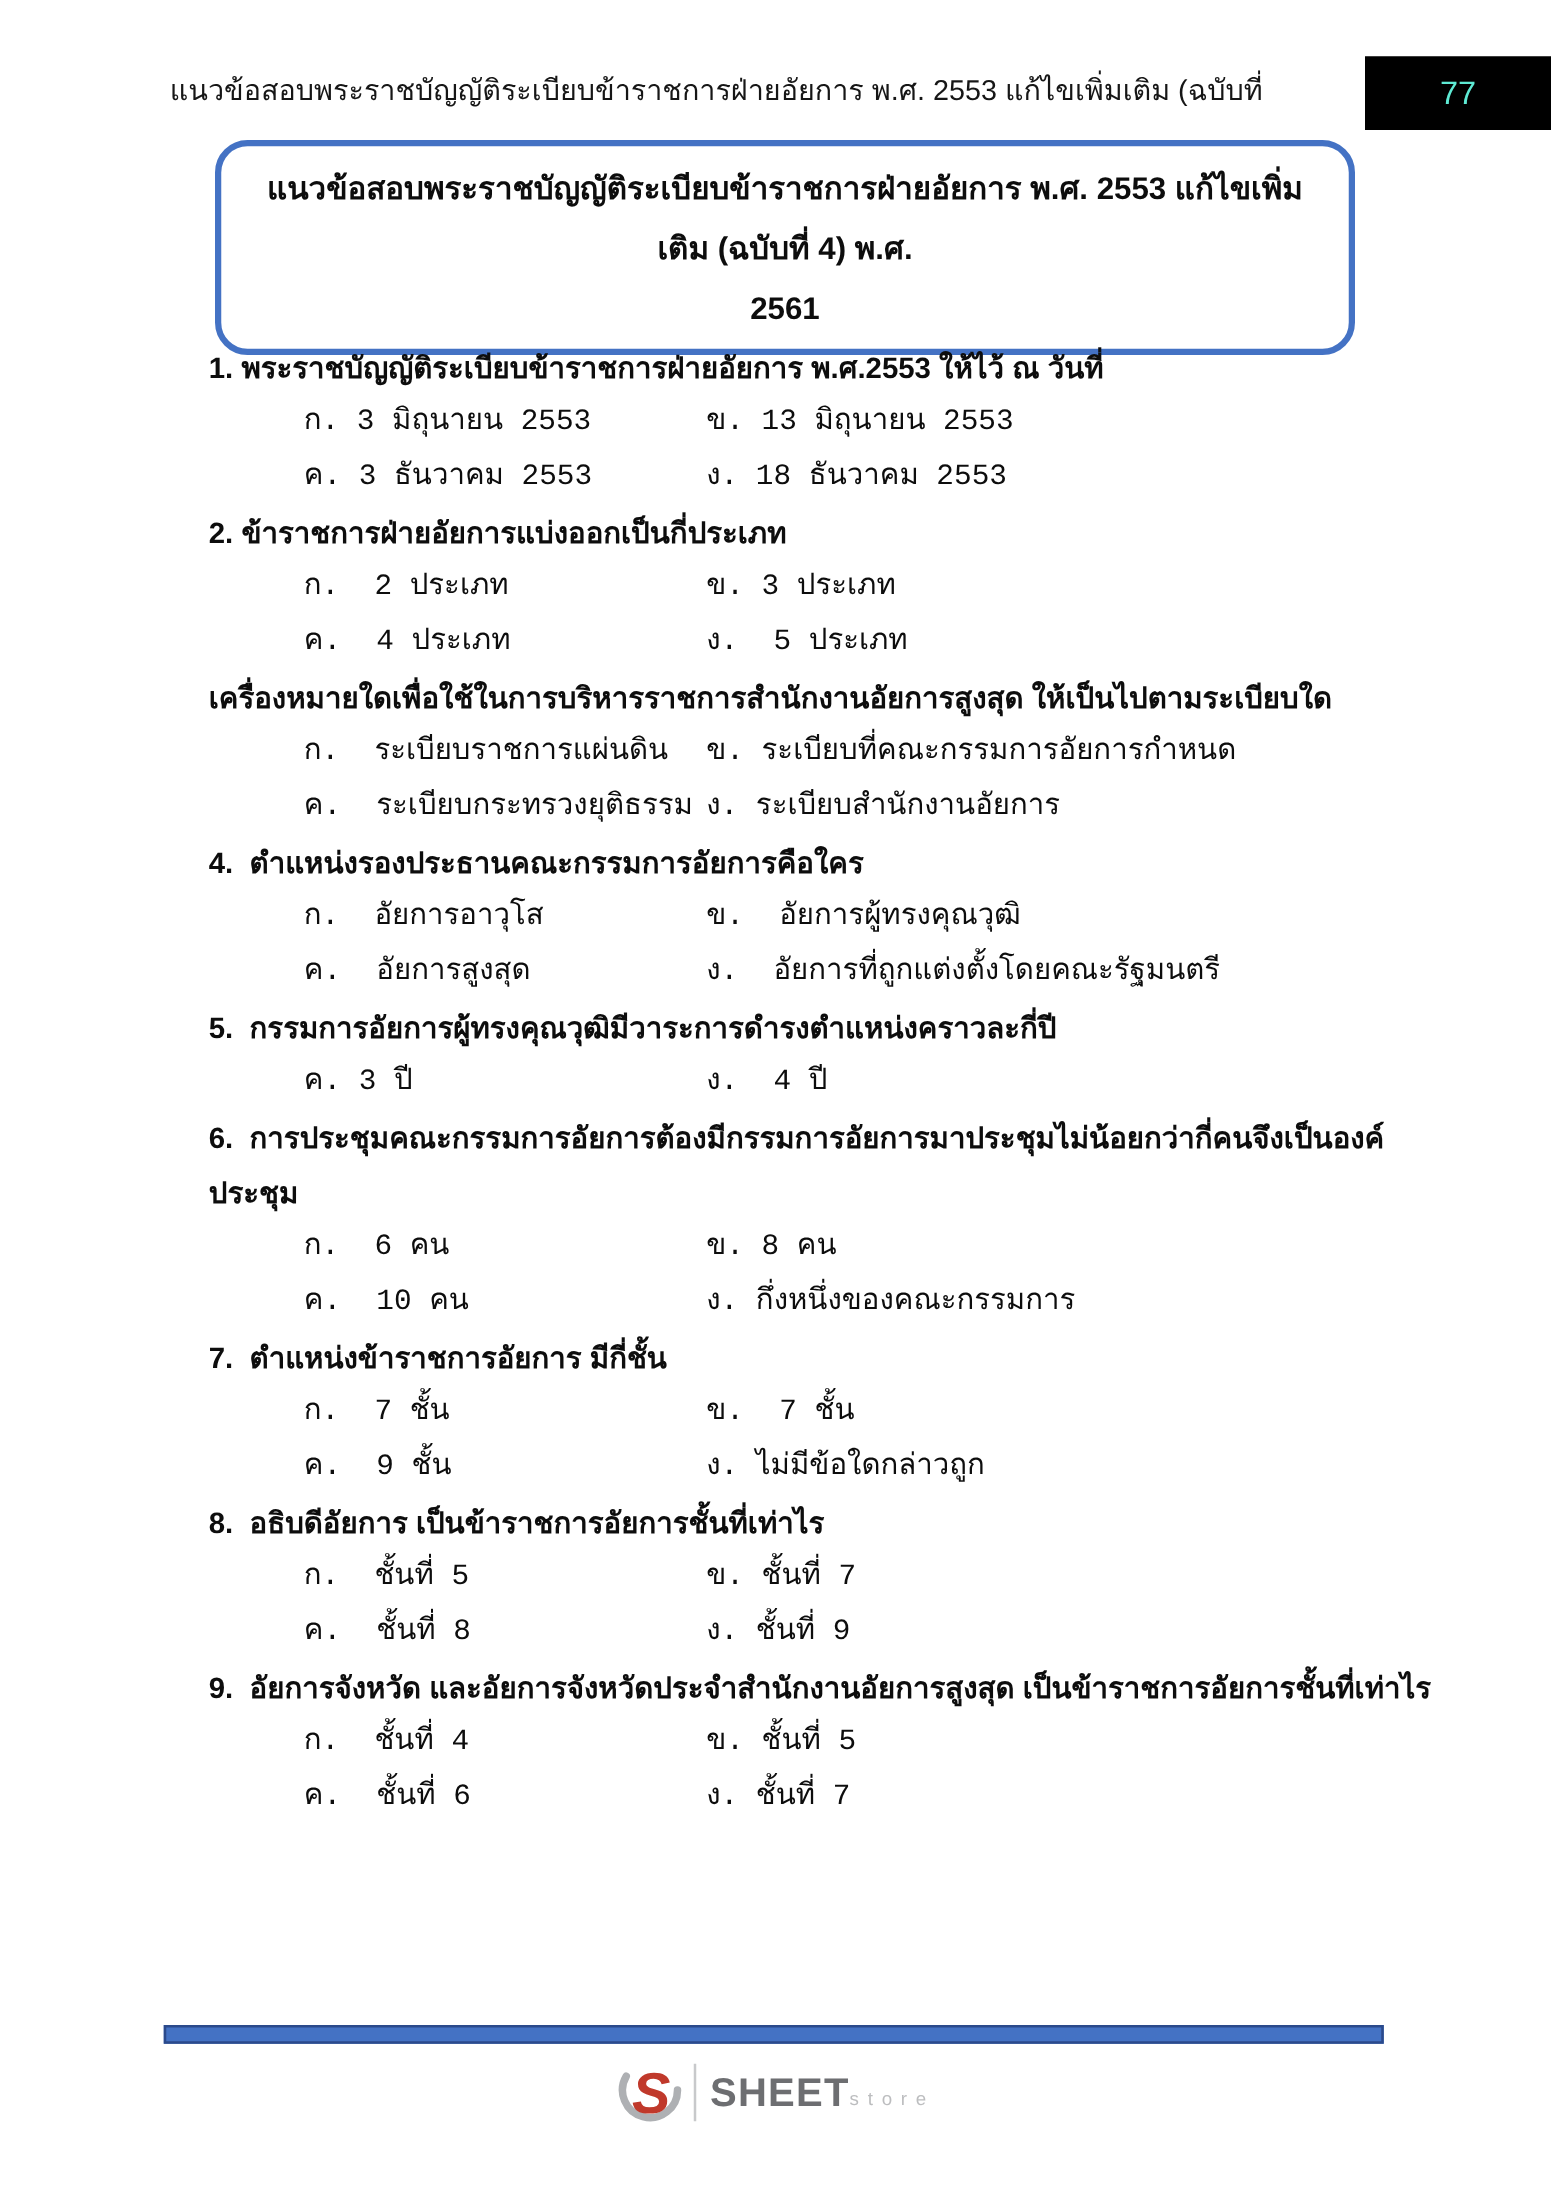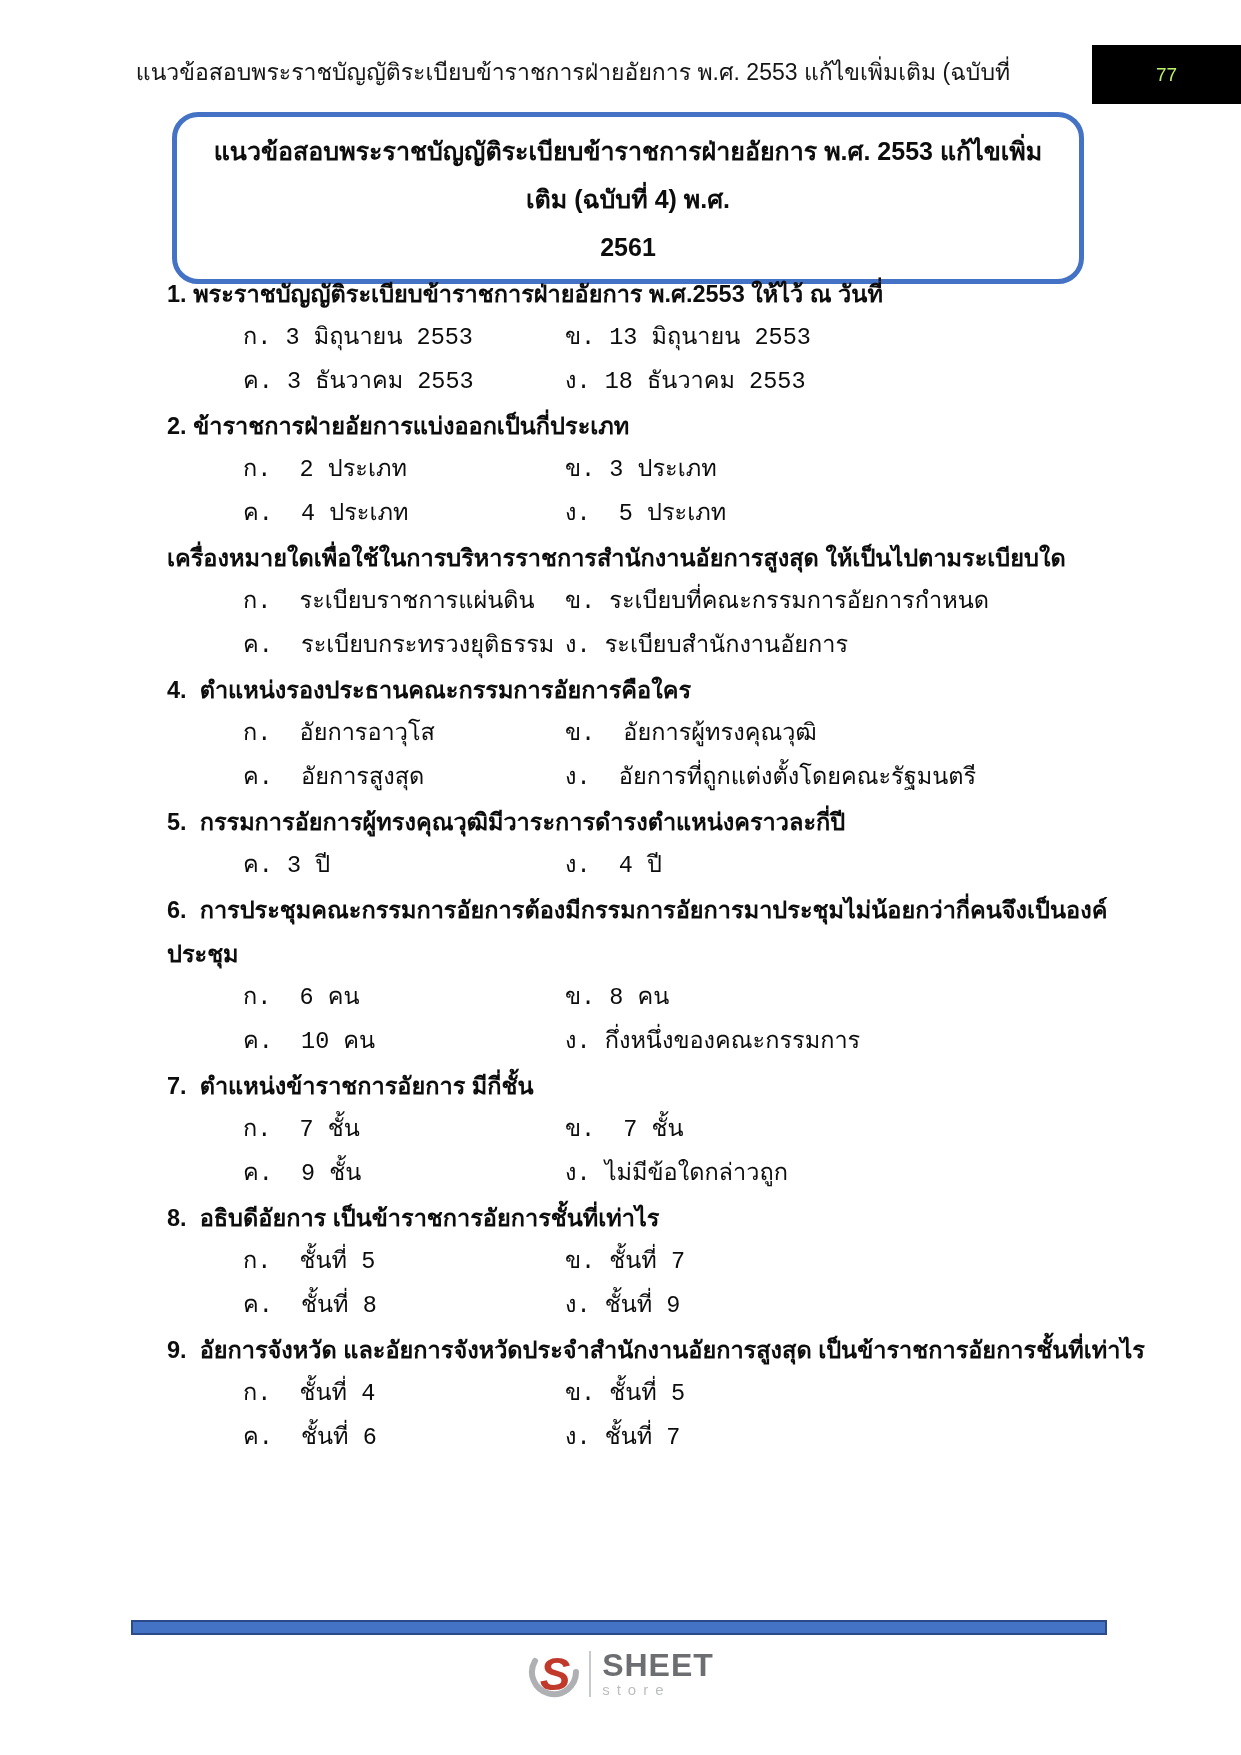--- a/index.html
+++ b/index.html
@@ -11,21 +11,21 @@
     color: #111111;
     overflow: hidden;
   }
   .running-head {
     position: absolute; left: 133px; top: 48px; width: 880px; height: 48px;
     line-height: 48px; font-size: 23px; text-align: center;
     white-space: nowrap; overflow: hidden; color: #161616;
   }
   .page-num {
     position: absolute; left: 1092px; top: 45px; width: 149px; height: 59px;
-    background: #000000; color: #bef264; font-size: 19px;
+    background: #000000; color: #5eead4; font-size: 26px;
     display: flex; align-items: center; justify-content: center;
   }
   .title-box {
     position: absolute; left: 172px; top: 112px; width: 912px;
     border: 5px solid #4472C4; border-radius: 26px;
     padding: 10px 26px 8px 26px;
     text-align: center; font-weight: bold; font-size: 25px; line-height: 48px;
     color: #0d0d0d; background: #ffffff;
   }
   .questions {
@@ -38,26 +38,26 @@
   .opt-col2 { display: inline-block; white-space: pre; }
   .footer-bar {
     position: absolute; left: 131px; top: 1620px; width: 976px; height: 15px;
     background: #4472C4; border: 2px solid #2B4A8B;
   }
   .footer-logo {
     position: absolute; left: 0; top: 1642px; width: 100%; height: 64px;
     display: flex; align-items: center; justify-content: center;
   }
   .logo-divider { width: 2px; height: 46px; background: #C8C9CB; margin: 0 11px 0 8px; }
-  .logo-text { display: flex; flex-direction: column; justify-content: center; }
+  .logo-text { display: flex; flex-direction: row; justify-content: center; }
   .brand-name {
     font-size: 32px; font-weight: bold; color: #6D6E71; letter-spacing: 1px; line-height: 30px;
   }
   .brand-sub {
-    font-size: 15px; color: #BCBDBF; letter-spacing: 7px; line-height: 16px; margin-top: 2px;
+    font-size: 15px; color: #BCBDBF; letter-spacing: 7px; line-height: 16px; margin-top: 13px;
   }
 </style>
 </head>
 <body>
 
 <div class="running-head">แนวข้อสอบพระราชบัญญัติระเบียบข้าราชการฝ่ายอัยการ พ.ศ. 2553 แก้ไขเพิ่มเติม (ฉบับที่</div>
 
 <div class="page-num">
   <span>77</span>
 </div>

